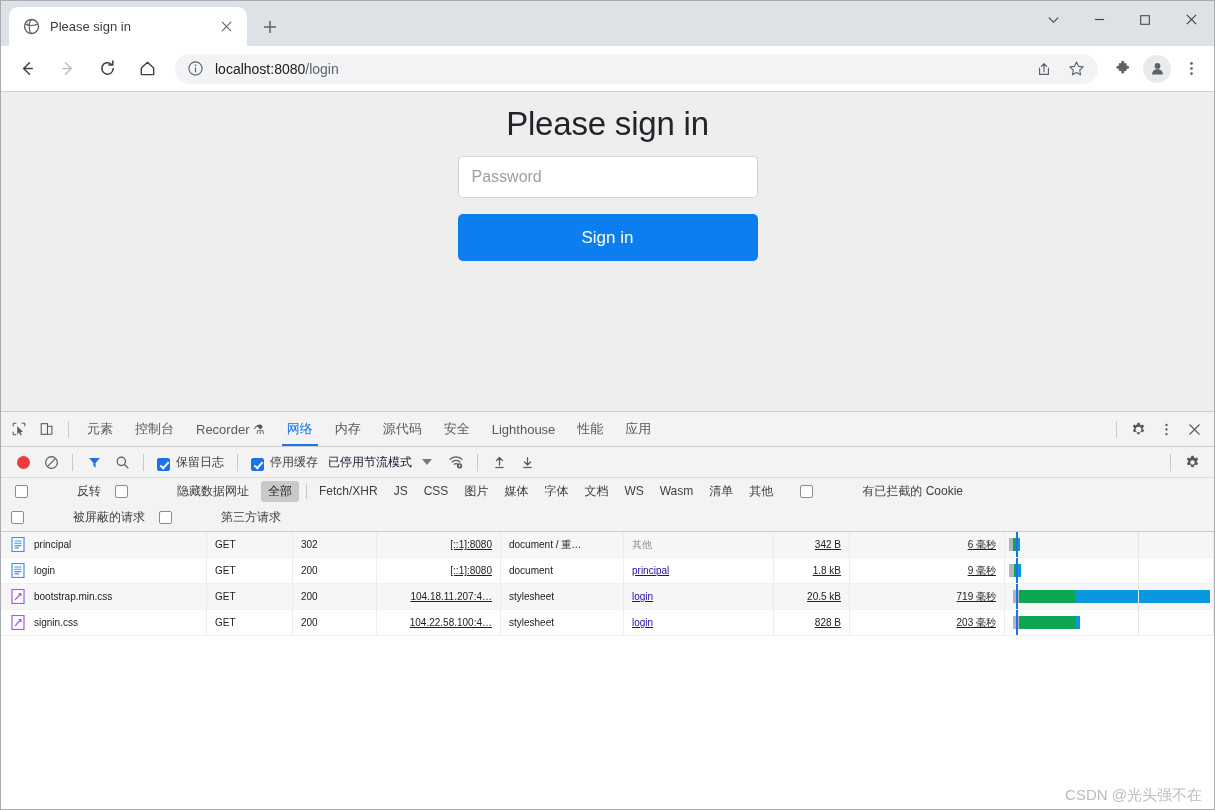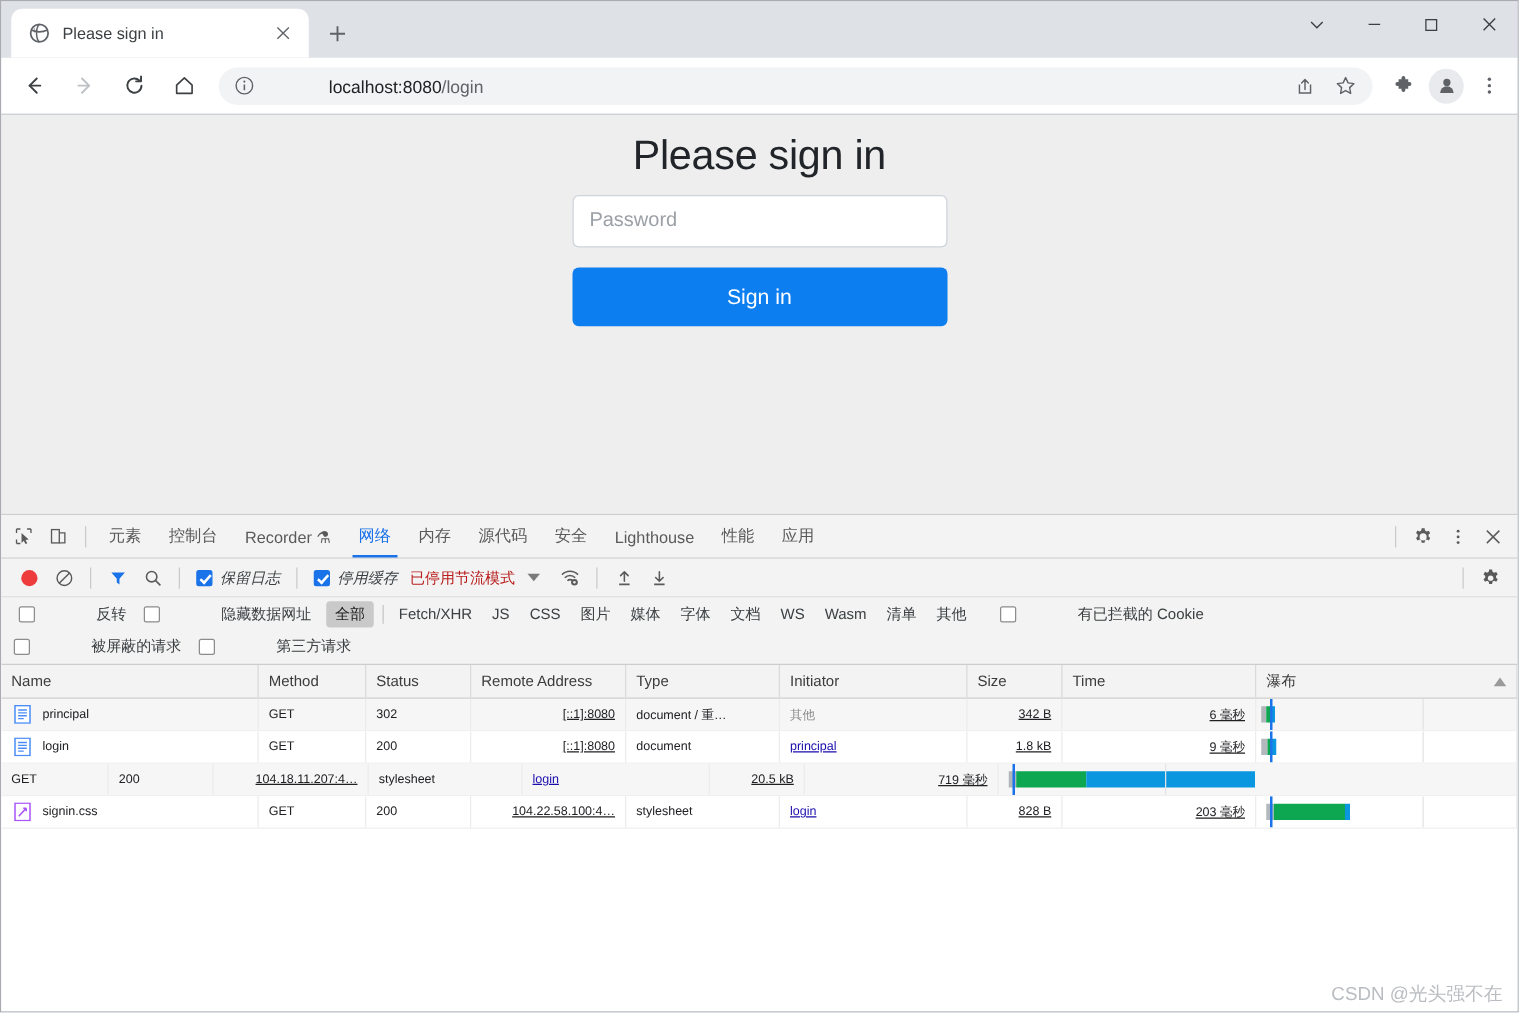--- a/index.html
+++ b/index.html
@@ -70,21 +70,20 @@
     display: flex; align-items: center; justify-content: center;
     border-radius: 50%;
   }
   .omnibox {
     flex: 1; height: 30px;
     background: #f1f3f4;
     border-radius: 16px;
     display: flex; align-items: center;
     padding: 0 6px 0 12px;
     margin: 0 8px;
-    gap: 48px;
   }
   .omnibox-info { width: 18px; height: 18px; flex: 0 0 18px; margin-right: 10px; }
   .omnibox-url { flex: 1; font-size: 14px; color: #202124; }
   .omnibox-url .host { color: #202124; }
   .omnibox-url .path { color: #5f6368; }
   .omnibox-actions { display: flex; align-items: center; }
   .ob-icon {
     width: 28px; height: 28px; margin: 0 2px;
     display: flex; align-items: center; justify-content: center;
     border-radius: 50%;
@@ -178,36 +177,36 @@
     height: 31px; flex: 0 0 31px;
     display: flex; align-items: center;
     background: #f3f3f3;
     border-bottom: 1px solid #dcdcdc;
     padding-left: 8px;
   }
   .rec-dot {
     width: 13px; height: 13px; border-radius: 50%;
     background: #ee3b3b;
   }
-  .tb-cb { display: flex; align-items: center; margin: 16px 6px; font-style: italic; }
+  .tb-cb { display: flex; align-items: flex-end; margin: 16px 6px; }
   .cbx {
     width: 13px; height: 13px;
     border: 1px solid #8c8c8c; border-radius: 2px;
     background: #fff; flex: 0 0 13px;
     position: relative;
   }
   .cbx.checked { background: #1a73e8; border-color: #1a73e8; }
   .cbx.checked::after {
     content: ''; position: absolute;
     left: 4px; top: 1px; width: 3px; height: 7px;
     border: solid #fff; border-width: 0 2px 2px 0;
     transform: rotate(42deg);
   }
   .tb-cb-label { margin-left: 6px; font-size: 12px; color: #3c4043; }
-  .throttle-label { font-size: 12px; color: #b91c1c; margin-left: 4px; }
+  .throttle-label { font-size: 12px; color: #0f172a; margin-left: 4px; }
   .caret-dn {
     width: 0; height: 0; margin-left: 10px;
     border-left: 5px solid transparent; border-right: 5px solid transparent;
     border-top: 6px solid #7a7a7a;
   }
 
   .dt-filterbar {
     flex: 0 0 26px; height: 26px;
     display: flex; align-items: center;
     background: #f3f3f3;
@@ -588,34 +587,20 @@
         <span class="cbx"></span>
         <span class="tb-cb-label">被屏蔽的请求</span>
       </label>
       <label class="ft-cb">
         <span class="cbx"></span>
         <span class="tb-cb-label">第三方请求</span>
       </label>
     </div>
 
     <div class="net-wrap">
-      <div class="net-header">
-        <div class="nh-cell" style="width:206px">Name</div>
-        <div class="nh-cell" style="width:86px">Method</div>
-        <div class="nh-cell" style="width:84px">Status</div>
-        <div class="nh-cell" style="width:124px">Remote Address</div>
-        <div class="nh-cell" style="width:123px">Type</div>
-        <div class="nh-cell" style="width:150px">Initiator</div>
-        <div class="nh-cell" style="width:76px">Size</div>
-        <div class="nh-cell" style="width:155px">Time</div>
-        <div class="nh-cell" style="flex:1">
-          <span>瀑布</span>
-          <span class="sort-arrow"></span>
-        </div>
-      </div>
 
       <div class="net-body">
 
         <div class="net-row odd">
           <div class="nr-cell name-cell" style="width:206px">
             <span class="type-ico">
               <svg viewBox="0 0 14 15" width="14" height="15">
                 <rect x="1" y=".5" width="12" height="14" fill="#fff" stroke="#4a8df8" stroke-width="1.2"></rect>
                 <path d="M3.5 4 H10.5 M3.5 6.3 H10.5 M3.5 8.6 H10.5 M3.5 10.9 H8" stroke="#4a8df8" stroke-width="1.1"></path>
               </svg>
@@ -660,20 +645,29 @@
           <div class="nr-cell wf-col" style="flex:1; padding:0">
             <span class="wf-seg wf-grey" style="left:4px; width:5px;"></span>
             <span class="wf-seg wf-green" style="left:9px; width:3px;"></span>
             <span class="wf-seg wf-blue" style="left:12px; width:4px;"></span>
           <span class="wf-grid" style="left: 133px;"></span>
               <span class="wf-bluebar" style="left: 11px;"></span>
             </div>
         </div>
 
         <div class="net-row odd">
+          <div class="nr-cell name-cell" style="width:206px">
+            <span class="type-ico">
+              <svg viewBox="0 0 14 15" width="14" height="15">
+                <rect x="1" y=".5" width="12" height="14" fill="#fff" stroke="#a855f7" stroke-width="1.2"></rect>
+                <path d="M4 11 L10 4.5 M10 4.5 L10 7 M10 4.5 L7.6 4.5" stroke="#a855f7" stroke-width="1.2" fill="none"></path>
+              </svg>
+            </span>
+            <span>bootstrap.min.css</span>
+          </div>
           <div class="nr-cell" style="width:86px">GET</div>
           <div class="nr-cell" style="width:84px">200</div>
           <div class="nr-cell right" style="width:124px">104.18.11.207:4…</div>
           <div class="nr-cell" style="width:123px">stylesheet</div>
           <div class="nr-cell" style="width:150px">
             <span class="link">login</span>
           </div>
           <div class="nr-cell right" style="width:76px">20.5 kB</div>
           <div class="nr-cell right" style="width:155px">719 毫秒</div>
           <div class="nr-cell wf-col" style="flex:1; padding:0">

